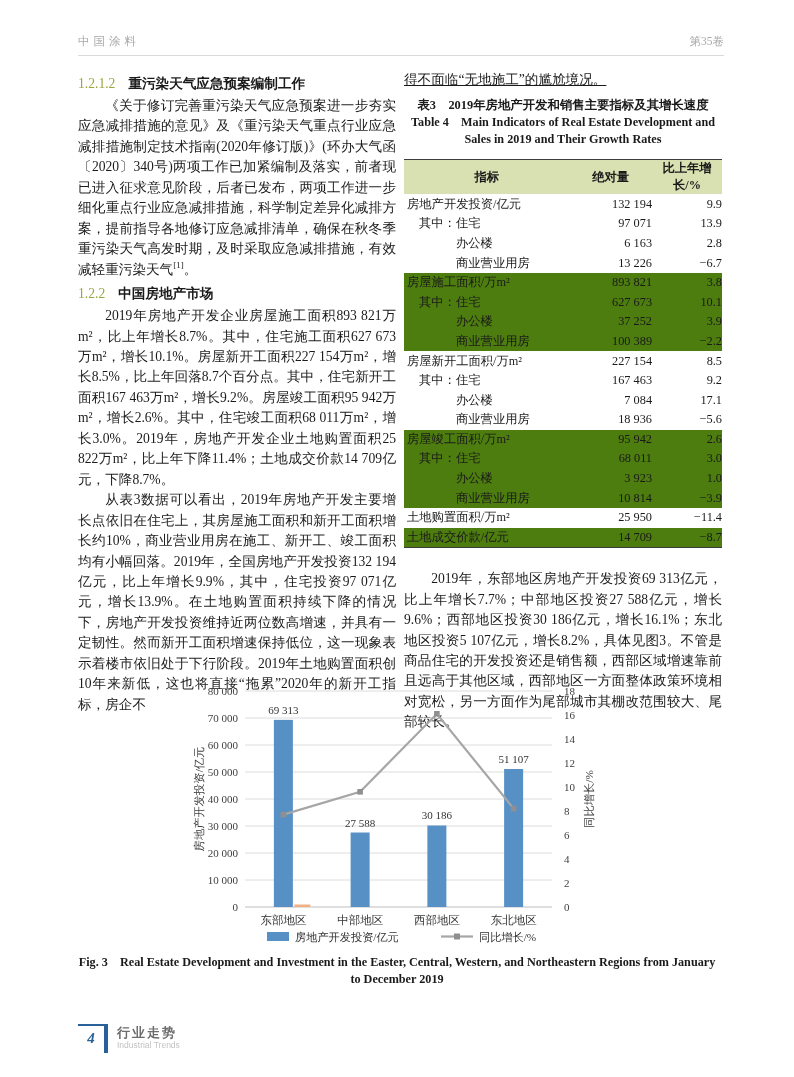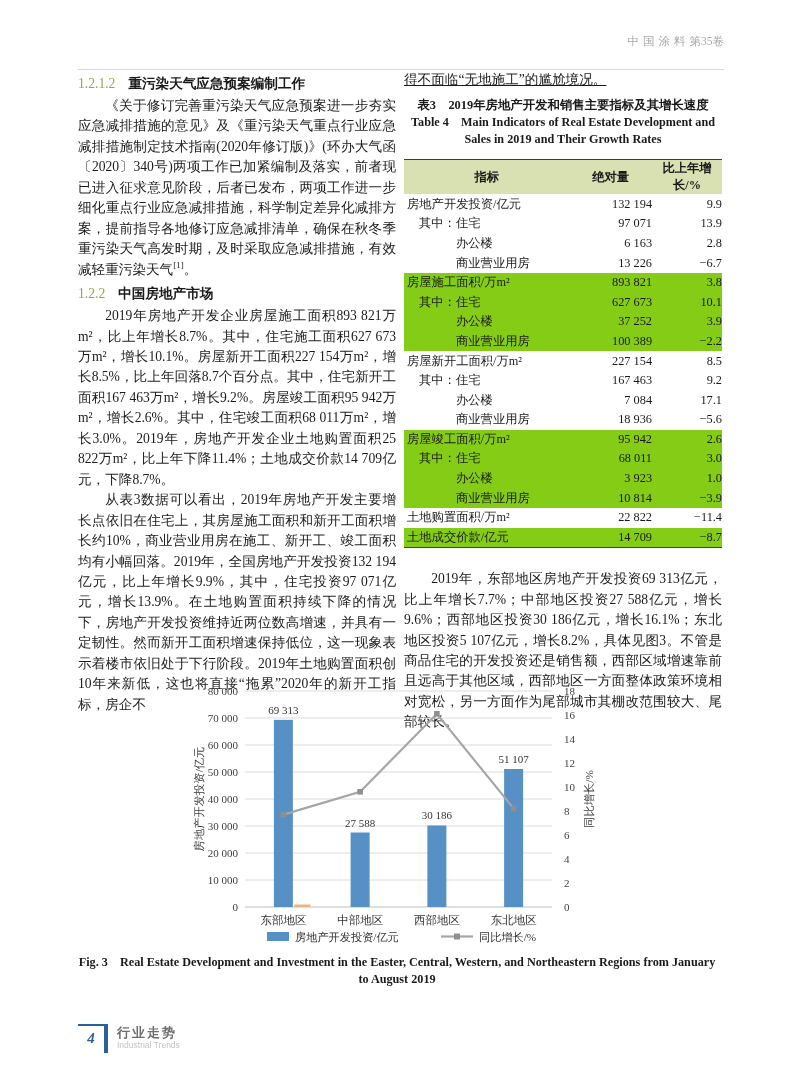--- a/index.html
+++ b/index.html
@@ -2,22 +2,22 @@
 <html><head>
 <meta charset="utf-8">
 <style>
   html,body{margin:0;padding:0;background:#ffffff;}
   .page{
     position:relative;width:794px;height:1077px;background:#ffffff;overflow:hidden;
     font-family:"Liberation Serif","DejaVu Serif",serif;color:#1a1a1a;
   }
   
   .running-head{
-    position:absolute;left:78px;right:70px;top:34px;display:flex;justify-content:flex-end;
-    font-size:11.5px;color:#a9a9a9;border-bottom:1px solid #d9d9d9;padding-bottom:20px;
+    position:absolute;left:78px;right:70px;top:34px;display:flex;justify-content:space-between;
+    font-size:11.5px;color:#a9a9a9;border-bottom:1px solid #d9d9d9;padding-bottom:6px;
   }
   .journal-name{letter-spacing:4px;}
   
   .col{position:absolute;top:70px;width:318px;}
   .col-left{left:78px;}
   .col-right{left:404px;}
   .para{
     font-size:13.6px;line-height:20.45px;text-align:justify;margin:0;text-indent:2em;
   }
   .para.no-indent{text-indent:0;text-decoration:underline;}
@@ -30,21 +30,21 @@
   .tbl-caption-en{font-size:12.2px;font-weight:bold;text-align:center;line-height:16.5px;}
   table.datatable{
     width:100%;border-collapse:collapse;margin-top:12px;
     border-top:1.6px solid #3d3d3d;border-bottom:1.6px solid #3d3d3d;
     font-size:12.3px;
   }
   table.datatable th{
     background:#d9e0b2;font-weight:bold;height:21px;text-align:center;padding:0;font-size:12.3px;
   }
   table.datatable td{height:19.6px;padding:0;}
-  table.datatable tr.band td{background:#84cc16;}
+  table.datatable tr.band td{background:#4d7c0f;}
   td.c-label.ind0{padding-left:3px;}
   td.c-label.ind1{padding-left:15px;}
   td.c-label.ind2{padding-left:52px;}
   td.c-value{text-align:right;padding-right:8px;}
   td.c-growth{text-align:right;padding-right:15px;}
   
   .figure-block{position:absolute;left:57px;top:684px;width:680px;}
   .figure-captions{position:absolute;left:0;right:0;top:954px;text-align:center;}
   .fig-caption-zh{font-size:13px;font-weight:bold;line-height:19px;margin-bottom:3px;}
   .fig-caption-en{font-size:12.2px;font-weight:bold;line-height:17px;}
@@ -171,21 +171,21 @@
             <td class="c-value">3 923</td>
             <td class="c-growth">1.0</td>
           </tr>
           <tr class="band">
             <td class="c-label ind2">商业营业用房</td>
             <td class="c-value">10 814</td>
             <td class="c-growth">−3.9</td>
           </tr>
           <tr>
             <td class="c-label ind0">土地购置面积/万m²</td>
-            <td class="c-value">22 822</td>
+            <td class="c-value">25 950</td>
             <td class="c-growth">−11.4</td>
           </tr>
           <tr class="band">
             <td class="c-label ind0">土地成交价款/亿元</td>
             <td class="c-value">14 709</td>
             <td class="c-growth">−8.7</td>
           </tr>
         </tbody>
     </table>
     <p class="para" style="margin-top:21px;">2019年，东部地区房地产开发投资69 313亿元，比上年增长7.7%；中部地区投资27 588亿元，增长9.6%；西部地区投资30 186亿元，增长16.1%；东北地区投资5 107亿元，增长8.2%，具体见图3。不管是商品住宅的开发投资还是销售额，西部区域增速靠前且远高于其他区域，西部地区一方面整体政策环境相对宽松，另一方面作为尾部城市其棚改范围较大、尾部较长。</p>
@@ -242,21 +242,21 @@
         <text transform="translate(536,115) rotate(-90)" text-anchor="middle" font-size="11.3" fill="#404040">同比增长/%</text>
         <rect x="210" y="248" width="22" height="9" fill="#5690c4"></rect>
         <text x="238" y="257" font-size="11.2" fill="#333">房地产开发投资/亿元</text>
         <line x1="384" y1="252.5" x2="416" y2="252.5" stroke="#a6a6a6" stroke-width="2.2"></line>
         <rect x="397" y="249.5" width="6" height="6" fill="#8f8f8f"></rect>
         <text x="422" y="257" font-size="11.2" fill="#333">同比增长/%</text>
       </svg></div>
 
   <div class="figure-captions">
     <div class="fig-caption-en">Fig. 3　Real Estate Development and Investment in the Easter, Central, Western, and Northeastern Regions from January</div>
-    <div class="fig-caption-en">to August 2019</div>
+    <div class="fig-caption-en">to December 2019</div>
   </div>
 
   <div class="page-footer">
     <div class="pg-box">4</div>
     <div class="pg-bar"></div>
     <div class="pg-text">
       <div class="pg-zh">行业走势</div>
       <div class="pg-en">Industrial Trends</div>
     </div>
   </div>

